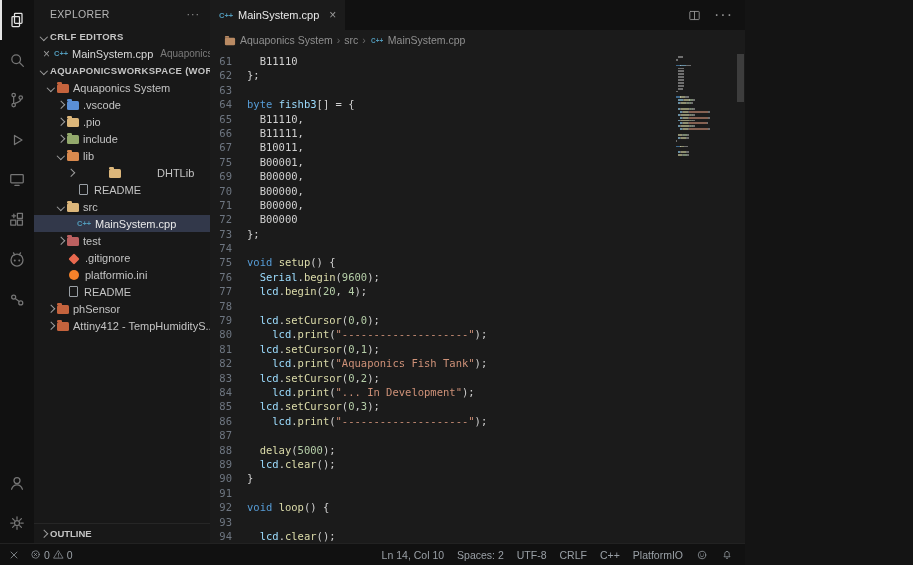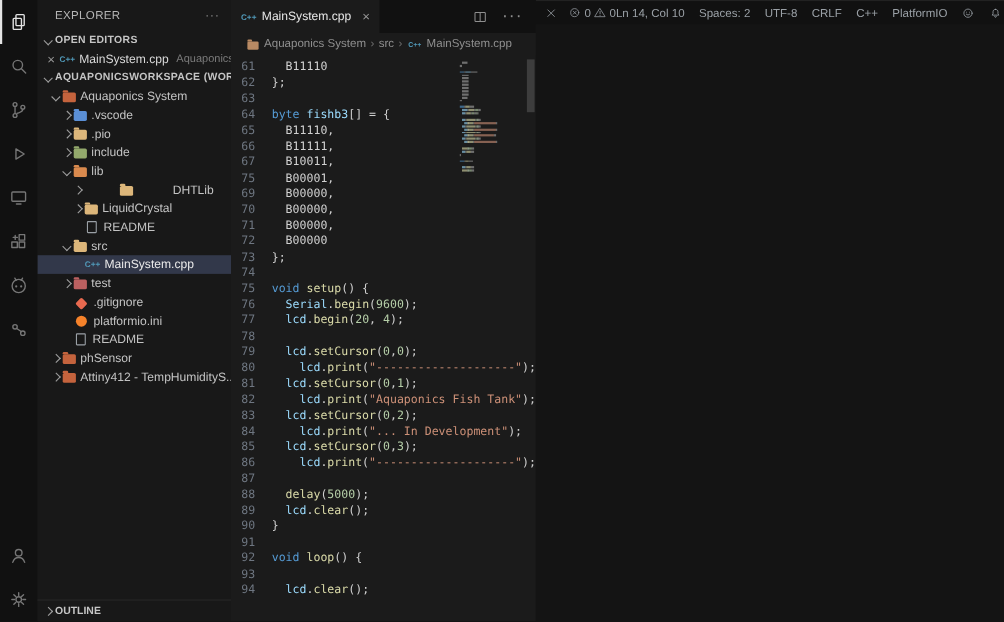--- a/index.html
+++ b/index.html
@@ -1,17 +1,17 @@
 <!DOCTYPE html>
 <html><head>
 <meta charset="utf-8">
 <style>
   *{margin:0;padding:0;box-sizing:border-box}
   html,body{width:913px;height:565px;overflow:hidden;background:#141414;font-family:"Liberation Sans",sans-serif}
-  .window{width:745px;height:565px;display:flex;flex-direction:row;color:#c8c8c8}
+  .window{width:745px;height:565px;display:flex;flex-direction:column;color:#c8c8c8}
   .main{flex:1;display:flex;min-height:0}
 
   
   .activitybar{width:34px;background:#111111;display:flex;flex-direction:column;flex:none}
   .ab-item{height:40px;display:flex;align-items:center;justify-content:center;color:#767676;cursor:pointer}
   .ab-item.active{color:#e4e4e4;box-shadow:inset 2px 0 0 #e4e4e4}
   .ab-spacer{flex:1}
 
   .svgw{display:inline-flex}
   .svgw svg{display:block;fill:none;stroke:currentColor;stroke-width:1.5;stroke-linecap:round;stroke-linejoin:round}
@@ -171,21 +171,21 @@
     </div>
 
     <div class="sidebar">
       <div class="sb-title">
         <span>EXPLORER</span>
         <span class="more-icon"></span>
       </div>
 
       <div class="sec-head">
         <span class="chev open"></span>
-        <span>OPEN EDITORS</span>
+        <span>CRLF EDITORS</span>
       </div>
       <div class="oe-row">
         <span class="x-icon"></span>
         <span class="fico ico-cpp"></span>
         <span class="oe-file">MainSystem.cpp</span>
         <span class="oe-detail">Aquaponics ...</span>
       </div>
 
       <div class="sec-head">
         <span class="chev open"></span>
@@ -215,25 +215,20 @@
           </div>
           <div class="tree-row" style="padding-left: 20px;">
             <span class="chev open"></span>
             <span class="fico ico-folder" style="background: rgb(217, 138, 78);"></span>
             <span class="tlabel">lib</span>
           </div>
           <div class="tree-row" style="padding-left: 30px; gap: 32px;">
             <span class="chev closed"></span>
             <span class="fico ico-folder" style="background: rgb(220, 182, 122);"></span>
             <span class="tlabel">DHTLib</span>
-          </div>
-          <div class="tree-row" style="padding-left: 30px;">
-            <span class="chev closed"></span>
-            <span class="fico ico-folder" style="background: rgb(220, 182, 122);"></span>
-            <span class="tlabel">LiquidCrystal</span>
           </div>
           <div class="tree-row" style="padding-left: 30px;">
             <span class="chev "></span>
             <span class="fico ico-file" style="border-color: rgb(154, 160, 166);"></span>
             <span class="tlabel">README</span>
           </div>
           <div class="tree-row" style="padding-left: 20px;">
             <span class="chev open"></span>
             <span class="fico ico-folder" style="background: rgb(220, 182, 122);"></span>
             <span class="tlabel">src</span>

